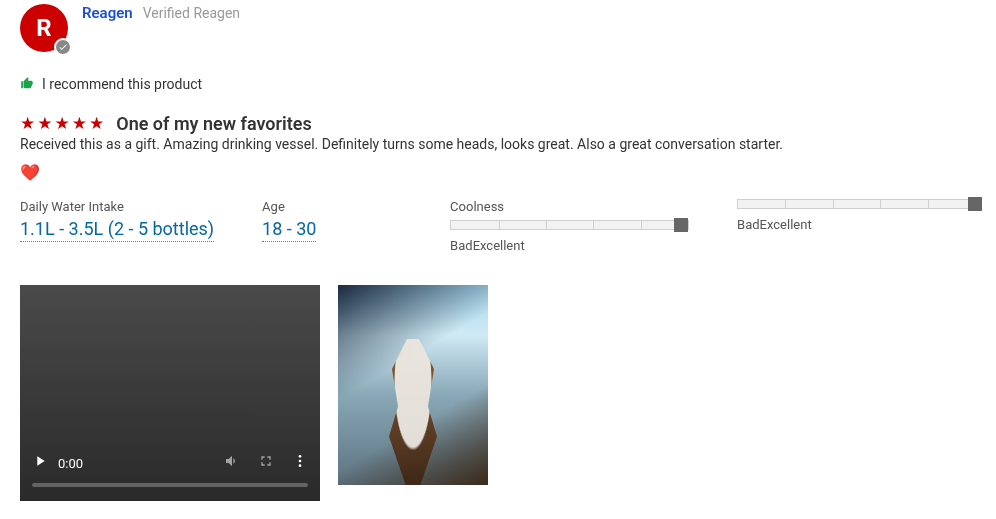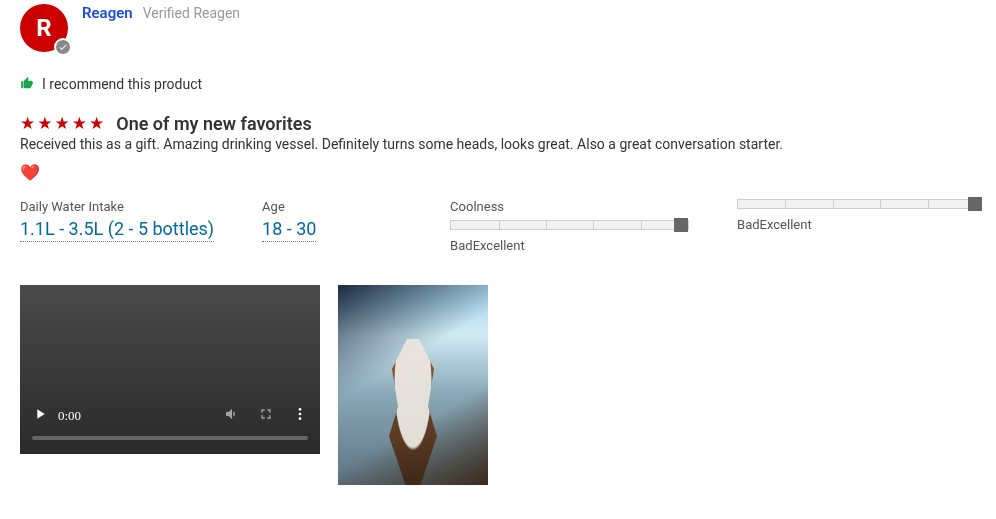--- a/index.html
+++ b/index.html
@@ -79,24 +79,23 @@
   .slider-track-seg4 { left: 80%; }
   .slider-thumb {
     position: absolute; width: 14px; height: 14px; top: -3px;
     background: #666; transform: translateX(-50%);
   }
   .slider-ends { display: flex; justify-content: flex-start; margin-top: 8px; font-size: 13px; color: #555; }
 
   
   .media-row { display: flex; gap: 18px; margin-top: 32px; align-items: flex-start; }
   .video-tile {
-    position: relative; width: 300px; height: 169px;
+    position: relative; width: 300px; height: 216px;
     background: linear-gradient(180deg, #4a4a4a 0%, #2a2a2a 100%);
     color: #fff;
-    font-family: Liberation Serif, serif;
   }
   .video-controls {
     position: absolute; left: 0; right: 0; bottom: 0;
     padding: 8px 12px 14px 12px;
   }
   .ctrl-top { display: flex; align-items: center; justify-content: space-between; }
   .ctrl-left { display: flex; align-items: center; gap: 10px; }
   .play-btn svg, .vol-btn svg, .fs-btn svg, .more-btn svg { width: 16px; height: 16px; fill: #fff; }
   .vol-btn svg, .fs-btn svg { opacity: .55; }
   .vc-time { font-size: 13px; color: #fff; }

